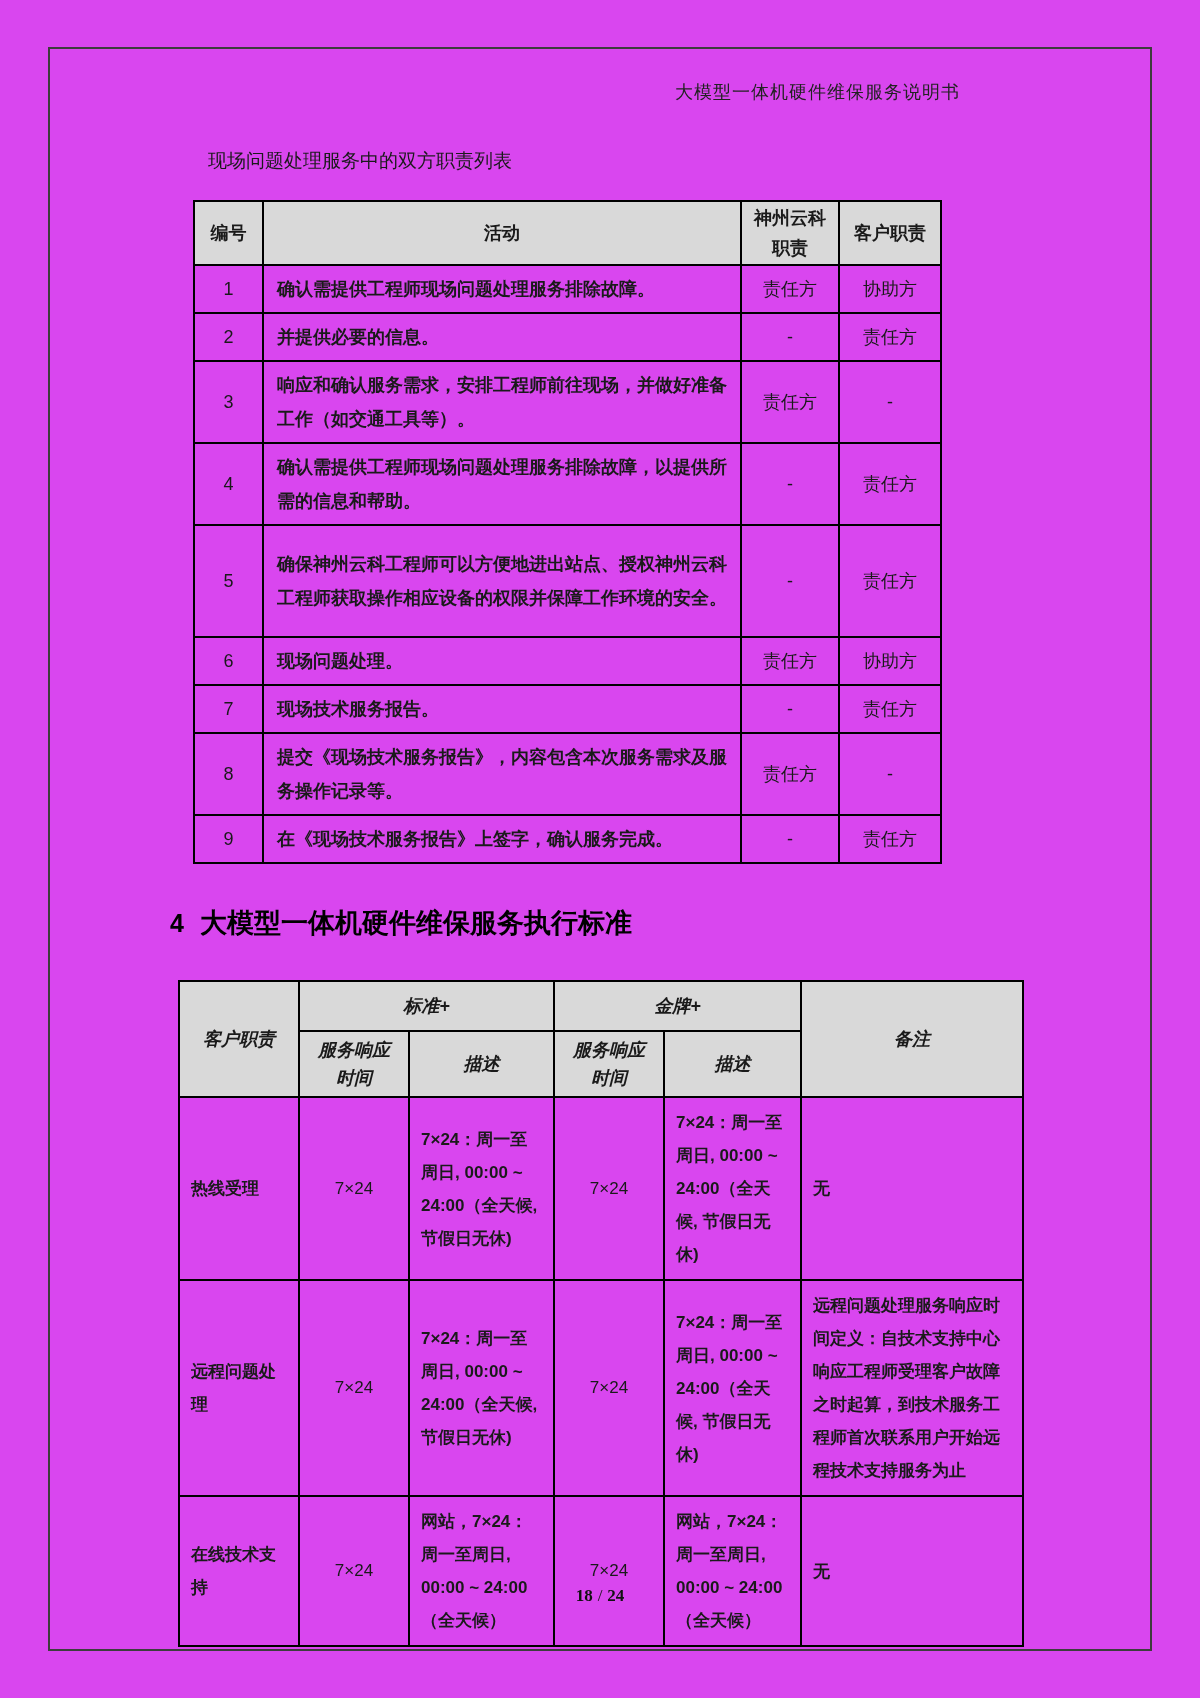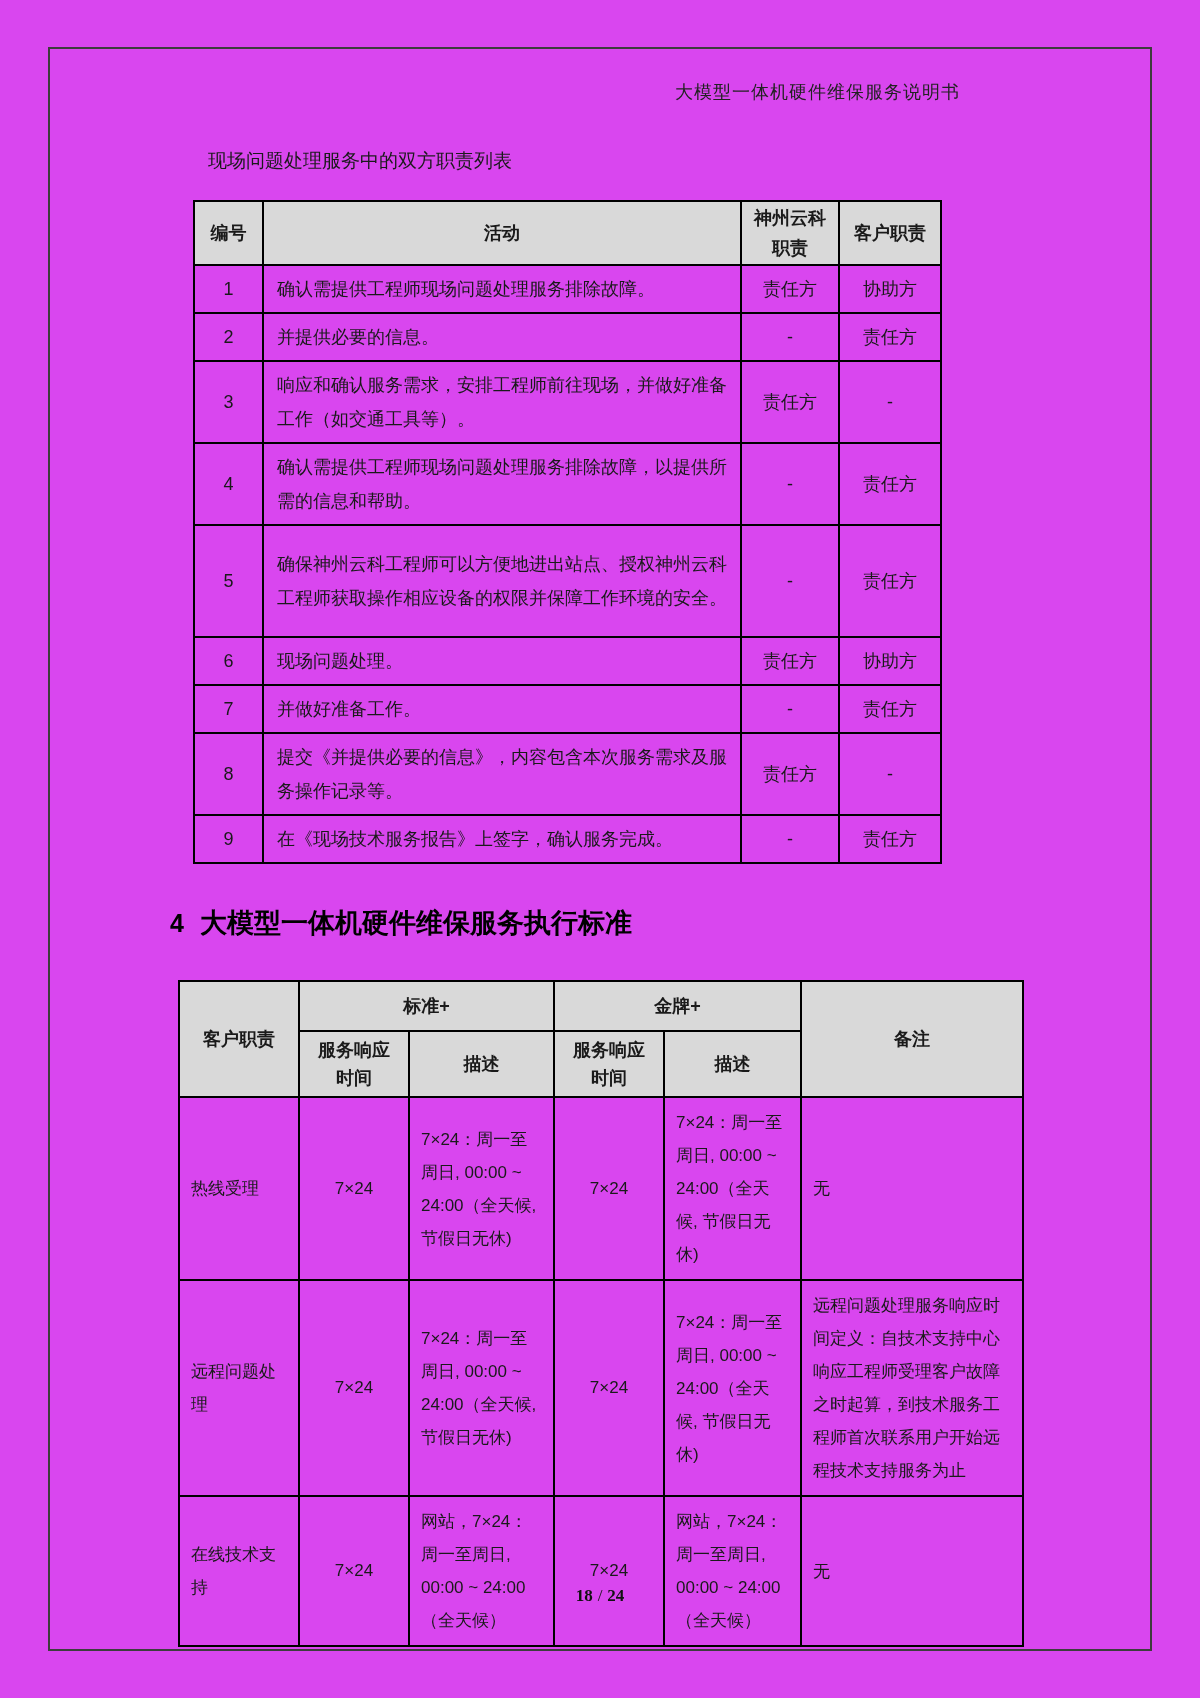--- a/index.html
+++ b/index.html
@@ -18,24 +18,24 @@
   }
   .t1-caption{
     position:absolute;left:208px;top:148px;font-size:19px;color:#1a1a1a;font-family:Liberation Mono, monospace;
   }
   table{border-collapse:collapse;table-layout:fixed;}
   .t1{position:absolute;left:193px;top:200px;width:747px;font-size:18px;}
   .t1 th,.t1 td{border:2px solid #000;overflow:hidden;}
   .t1 th{background:#d9d9d9;font-weight:bold;text-align:center;line-height:30px;}
   .t2{position:absolute;left:178px;top:980px;width:844px;font-size:17px;}
   .t2 th,.t2 td{border:2px solid #000;overflow:hidden;}
-  .t2 th{background:#d9d9d9;font-weight:bold;text-align:center;font-size:18px;line-height:28px;}
+  .t2 th{background:#d9d9d9;font-weight:bold;text-align:center;font-size:18px;line-height:28px;font-style:italic;}
   .prewrap{white-space:pre-line;}
   .cell-center{text-align:center;}
-  .cell-left{text-align:left;padding:6px 13px;line-height:34px;}
+  .cell-left{text-align:left;padding:6px 13px;line-height:34px;font-weight:bold;}
   .t2 .cell-left{line-height:33px;padding:8px 11px;}
   .hr44{height:44px}.hr66{height:62px}.hr78{height:78px}.hr112{height:112px}
   .hr50{height:50px}.hr70{height:66px}.hr140{height:140px}.hr192{height:192px}.hr130{height:130px}
   .section-heading{
     position:absolute;left:170px;top:905px;display:flex;align-items:baseline;
     font-weight:bold;font-size:27px;color:#000;
   }
   .section-heading .sec-num{margin-right:16px;font-size:25px;}
   .doc-footer{
     position:absolute;left:0;top:1586px;width:1200px;text-align:center;
@@ -101,27 +101,27 @@
         <td class="cell-center">责任方</td>
       </tr>
       <tr class="hr44">
         <td class="cell-center">6</td>
         <td class="cell-left">现场问题处理。</td>
         <td class="cell-center">责任方</td>
         <td class="cell-center">协助方</td>
       </tr>
       <tr class="hr44">
         <td class="cell-center">7</td>
-        <td class="cell-left">并做好准备工作。</td>
+        <td class="cell-left">现场技术服务报告。</td>
         <td class="cell-center">-</td>
         <td class="cell-center">责任方</td>
       </tr>
       <tr class="hr78">
         <td class="cell-center">8</td>
-        <td class="cell-left">提交《并提供必要的信息》，内容包含本次服务需求及服务操作记录等。</td>
+        <td class="cell-left">提交《现场技术服务报告》，内容包含本次服务需求及服务操作记录等。</td>
         <td class="cell-center">责任方</td>
         <td class="cell-center">-</td>
       </tr>
       <tr class="hr44">
         <td class="cell-center">9</td>
         <td class="cell-left">在《现场技术服务报告》上签字，确认服务完成。</td>
         <td class="cell-center">-</td>
         <td class="cell-center">责任方</td>
       </tr>
     </tbody>

